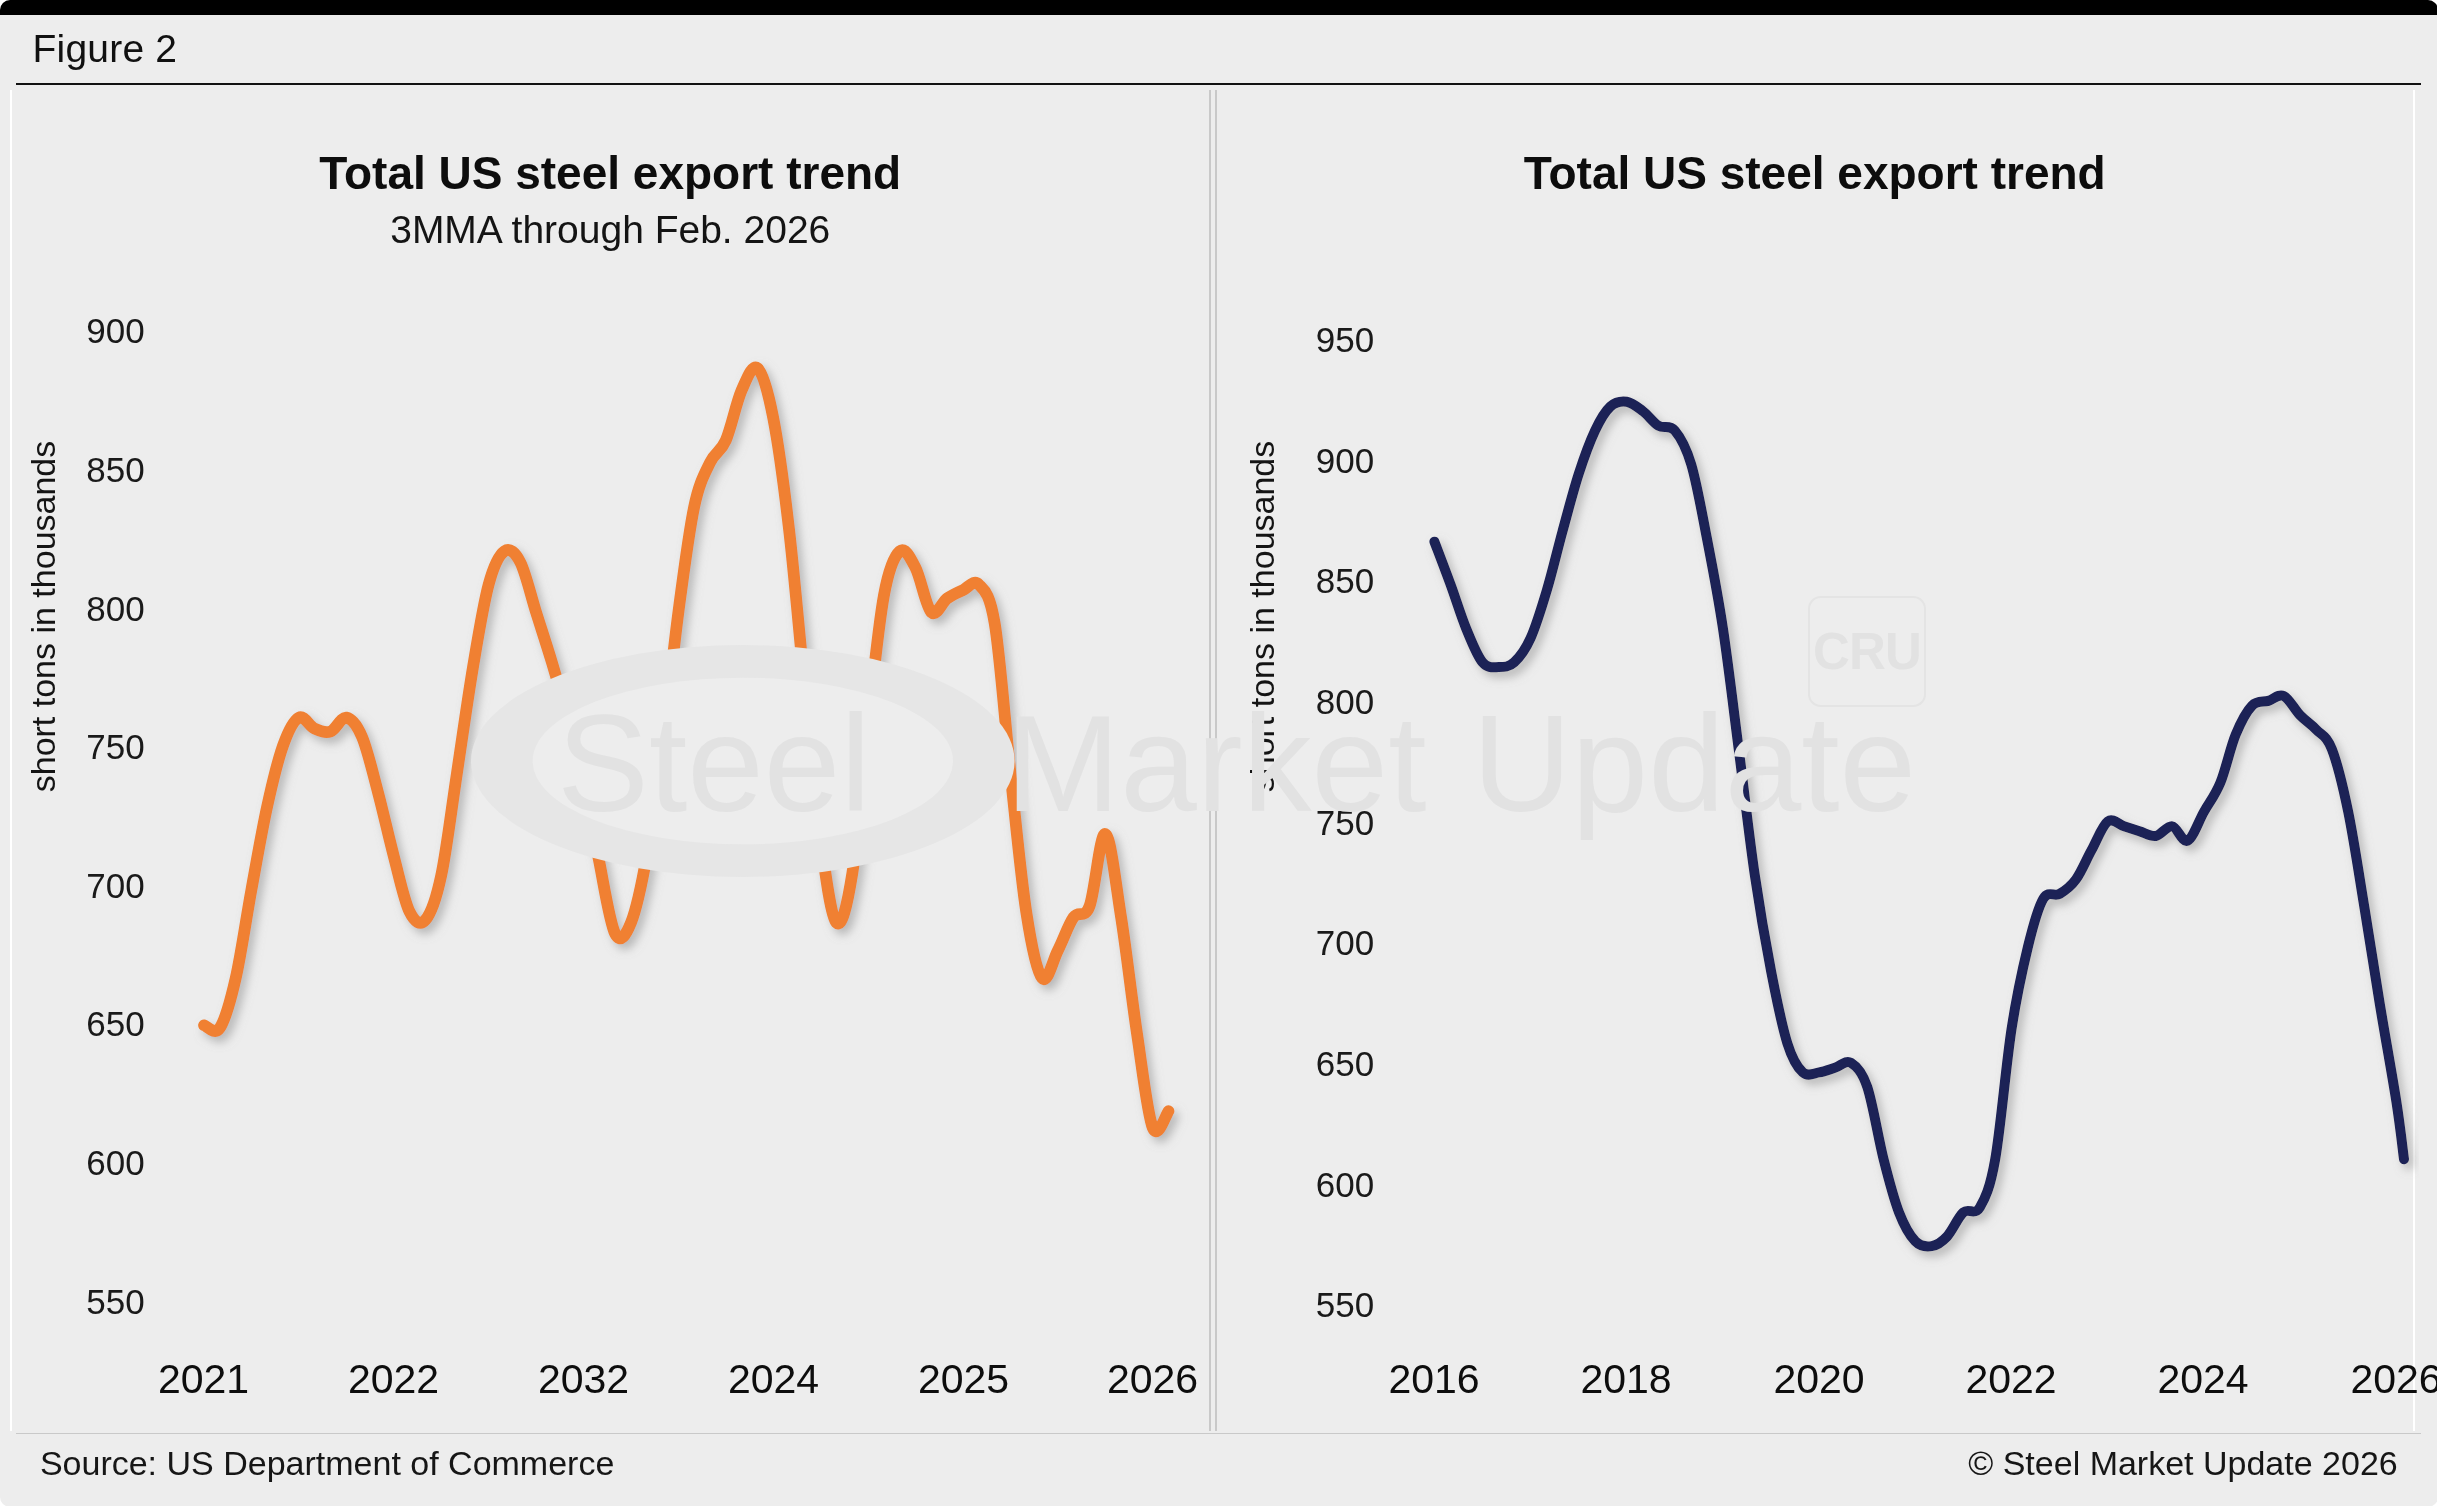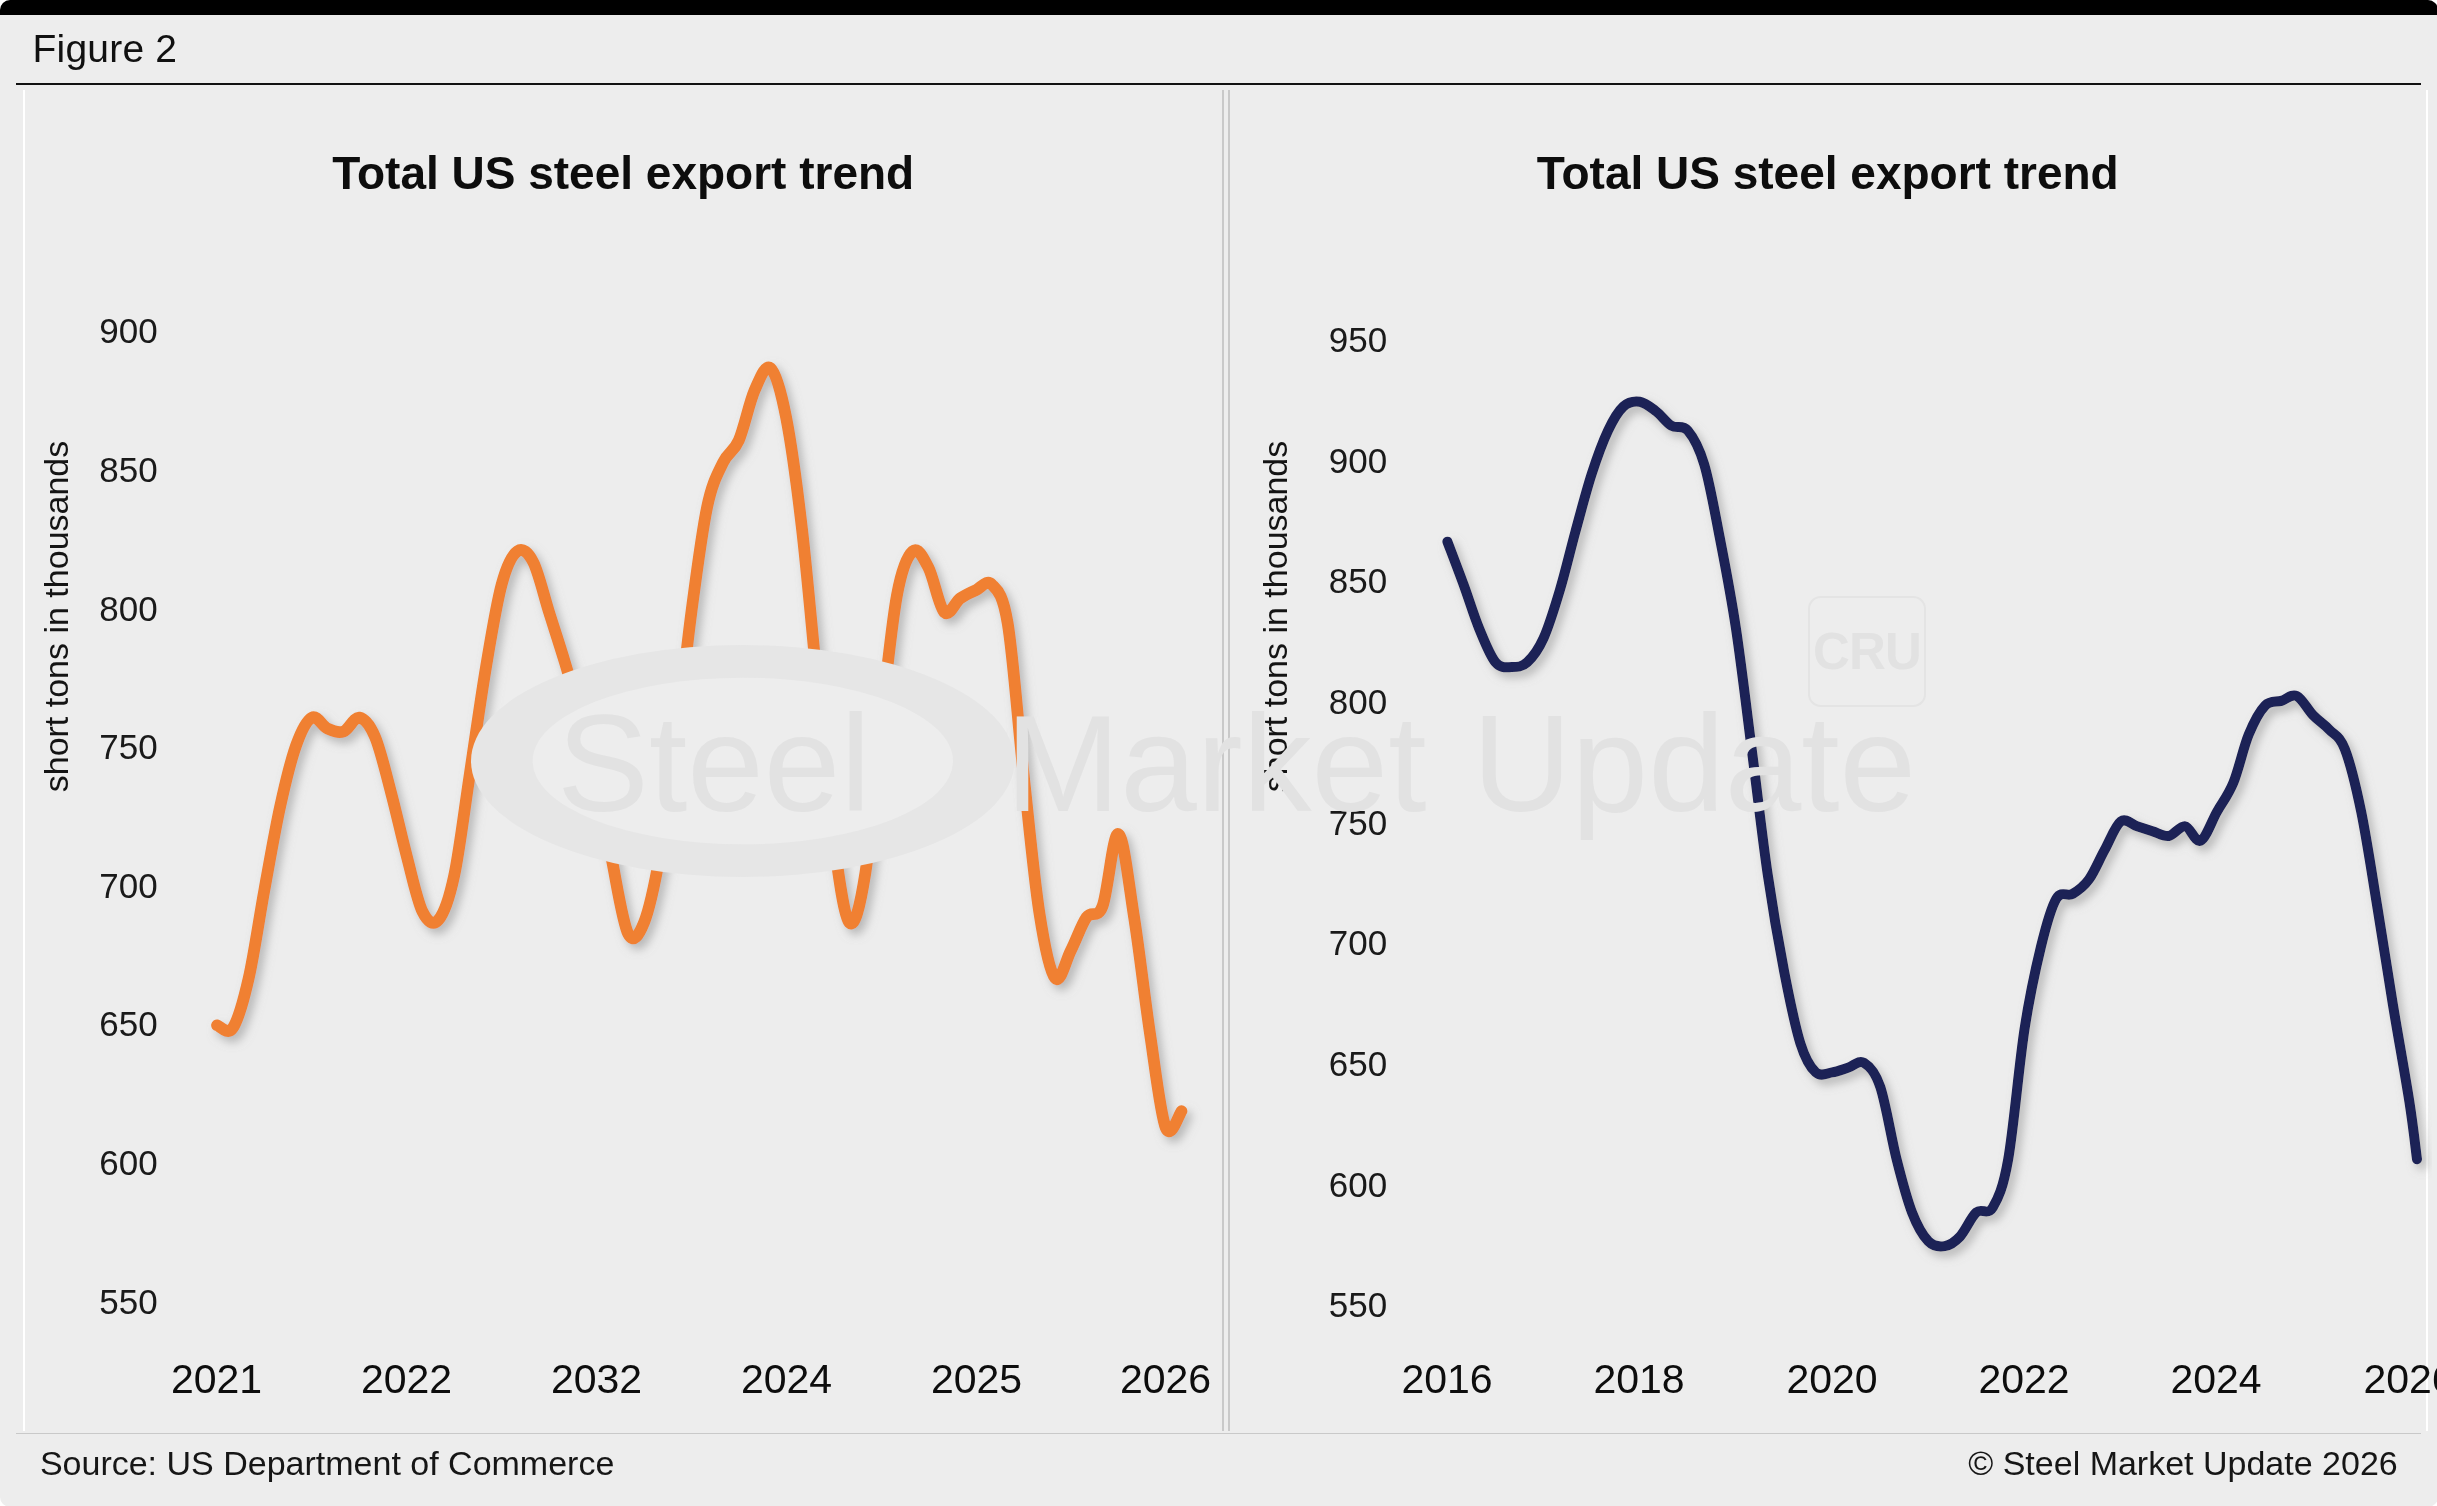--- a/index.html
+++ b/index.html
@@ -33,21 +33,21 @@
   #figure-label {
     font-size: 39px;
     color: #111;
     letter-spacing: 0.2px;
     padding-left: 16.3px;
     font-family: "Liberation Sans", sans-serif;
   }
   
   #panels {
     position: absolute;
-    left: 23px; top: 90px;
+    left: 10px; top: 90px;
     width: 2405px; height: 1341px;
     display: flex;
     gap: 4px;
   }
   .panel {
     position: relative;
     width: 1202px;
     height: 1341px;
     background: #ededed;
     border-left: 2.7px solid #ffffff;
@@ -164,20 +164,21 @@
   <div id="top-bar"></div>
 
   <div id="figure-header">
     <div id="figure-label">Figure 2</div>
   </div>
 
   <div id="panels">
 
     <div class="panel left">
       <div class="panel-title">Total US steel export trend</div>
+      <div class="panel-subtitle">3MMA through Feb. 2026</div>
       <div class="axis-title">short tons in thousands</div>
       <div class="plot" id="plot-left">
           <svg width="1202" height="1341" viewBox="0 0 1327 1480" style="position: absolute; left: 0px; top: 0px;">
             <defs>
               <filter id="sh-plot-left" x="-20%" y="-20%" width="160%" height="160%">
                 <feDropShadow dx="5" dy="6" stdDeviation="5" flood-color="#8a8a8a" flood-opacity="0.55"></feDropShadow>
               </filter>
             </defs>
             <path d="M212.00,1032.31 C214.90,1032.82 223.56,1044.04 229.39,1035.37 C235.22,1026.70 241.15,1005.79 246.98,980.28 C252.81,954.78 258.57,913.98 264.37,882.36 C270.16,850.73 275.93,817.07 281.76,790.55 C287.59,764.03 293.52,739.54 299.35,723.22 C305.18,706.90 310.94,695.68 316.74,692.62 C322.53,689.56 328.30,702.31 334.13,704.86 C339.96,707.41 345.89,709.96 351.72,707.92 C357.55,705.88 363.31,691.60 369.11,692.62 C374.90,693.64 380.66,700.27 386.49,714.04 C392.33,727.81 398.26,753.31 404.09,775.25 C409.92,797.18 415.68,823.70 421.48,845.63 C427.27,867.56 433.03,895.11 438.86,906.84 C444.69,918.57 450.63,922.65 456.46,916.02 C462.29,909.39 468.05,894.09 473.85,867.05 C479.64,840.02 485.40,792.08 491.23,753.82 C497.06,715.57 503.00,672.22 508.83,637.53 C514.66,602.85 520.42,567.15 526.22,545.73 C532.01,524.30 537.77,513.08 543.60,509.00 C549.43,504.92 555.37,510.02 561.20,521.24 C567.03,532.46 572.79,557.97 578.59,576.33 C584.38,594.69 590.14,612.03 595.97,631.41 C601.80,650.80 607.74,672.22 613.57,692.62 C619.40,713.02 625.16,727.30 630.96,753.82 C636.75,780.35 642.51,822.17 648.34,851.75 C654.17,881.34 660.11,920.10 665.94,931.32 C671.77,942.54 677.53,933.36 683.32,919.08 C689.12,904.80 694.88,878.28 700.71,845.63 C706.54,812.99 712.48,768.11 718.31,723.22 C724.14,678.34 729.90,620.19 735.69,576.33 C741.49,532.46 747.25,487.58 753.08,460.04 C758.91,432.50 764.85,423.32 770.68,411.07 C776.51,398.83 782.27,399.85 788.06,386.59 C793.86,373.33 799.62,344.77 805.45,331.51 C811.28,318.25 817.22,301.92 823.05,307.02 C828.88,312.13 834.64,332.53 840.43,362.11 C846.23,391.69 851.99,434.54 857.82,484.52 C863.65,534.51 869.59,604.89 875.42,662.02 C881.25,719.14 887.01,784.43 892.80,827.27 C898.60,870.12 904.36,912.96 910.19,919.08 C916.02,925.20 921.96,900.72 927.79,863.99 C933.62,827.27 939.38,749.74 945.17,698.74 C950.97,647.74 956.73,589.59 962.56,557.97 C968.39,526.34 974.32,514.10 980.15,509.00 C985.99,503.90 991.75,516.14 997.54,527.36 C1003.34,538.59 1009.10,570.72 1014.93,576.33 C1020.76,581.94 1026.69,565.11 1032.52,561.03 C1038.35,556.95 1044.12,554.40 1049.91,551.85 C1055.71,549.30 1061.47,539.61 1067.30,545.73 C1073.13,551.85 1079.06,553.89 1084.89,588.57 C1090.72,623.25 1096.48,700.78 1102.28,753.82 C1108.08,806.87 1113.84,869.09 1119.67,906.84 C1125.50,944.58 1131.43,973.14 1137.26,980.28 C1143.09,987.43 1148.85,960.90 1154.65,949.68 C1160.45,938.46 1166.21,921.12 1172.04,912.96 C1177.87,904.80 1183.80,916.02 1189.63,900.72 C1195.46,885.42 1201.22,819.11 1207.02,821.15 C1212.81,823.19 1218.58,876.24 1224.41,912.96 C1230.24,949.68 1236.17,1002.73 1242.00,1041.49 C1247.83,1080.25 1253.59,1131.26 1259.39,1145.54 C1265.18,1159.82 1273.88,1130.24 1276.78,1127.18" fill="none" stroke="#F08030" stroke-width="13" stroke-linecap="round" stroke-linejoin="round" filter="url(#sh-plot-left)"></path>
           </svg>

